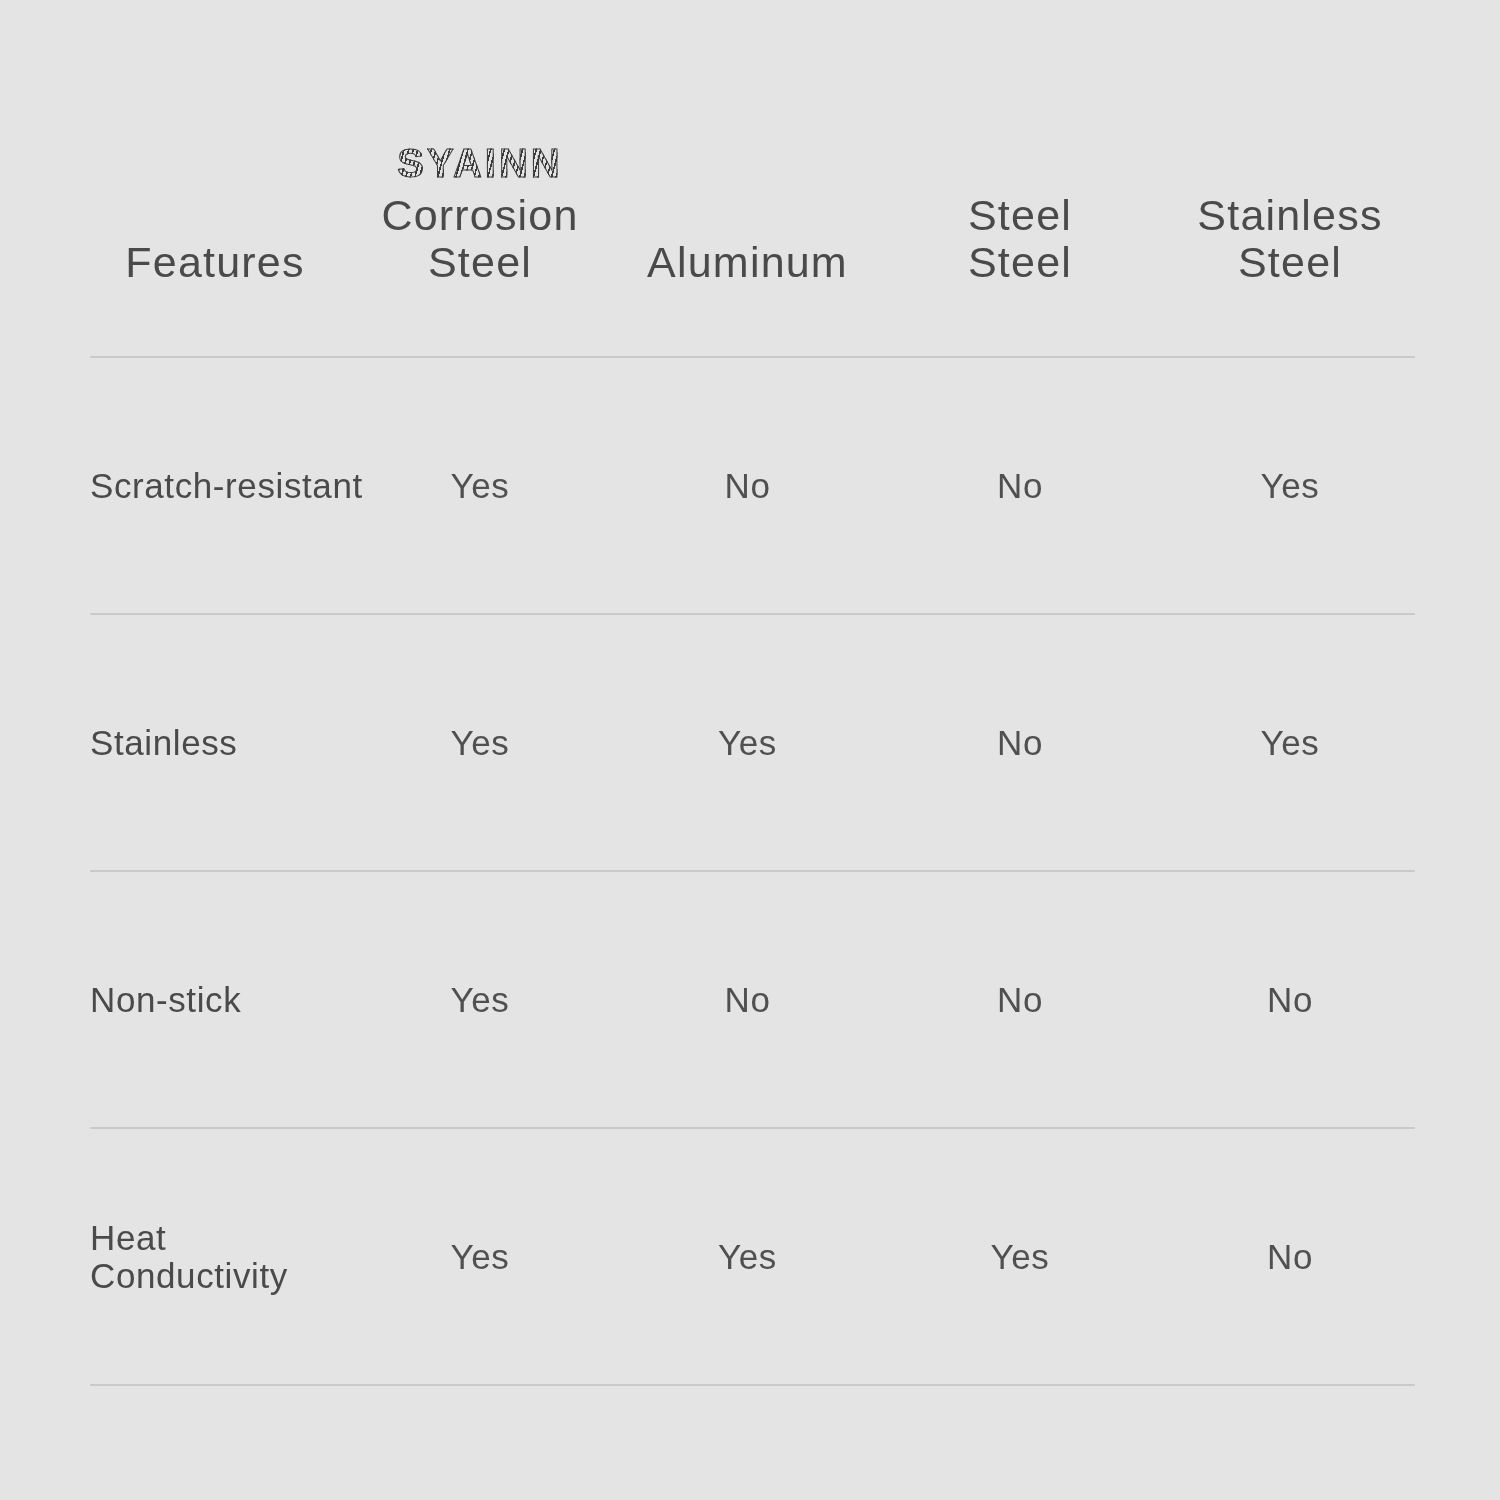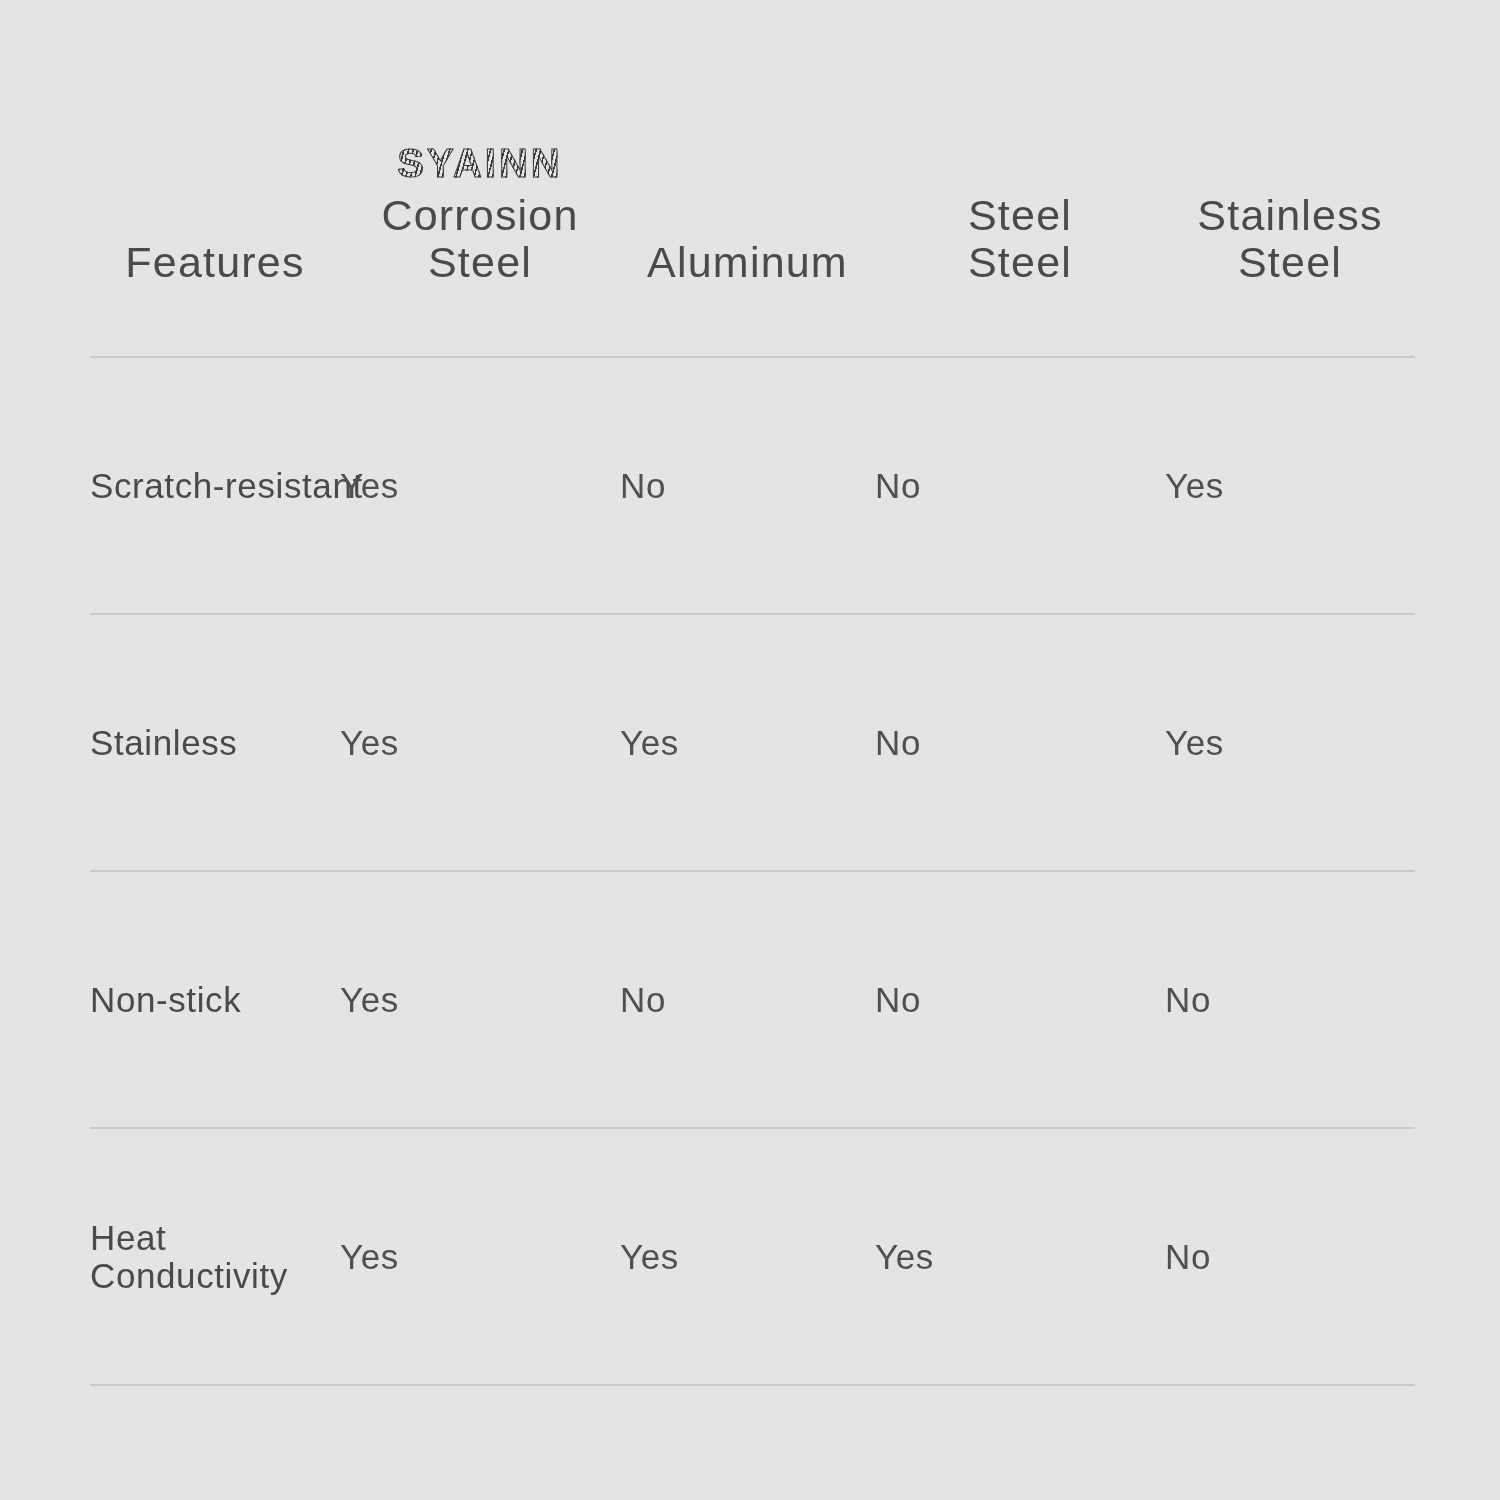--- a/index.html
+++ b/index.html
@@ -68,20 +68,21 @@
     align-items: center;
   }
   .label-cell .line {
     font-size: 35px;
     line-height: 38px;
     letter-spacing: 0.6px;
     white-space: nowrap;
     font-weight: 300;
   }
   .value-cell {
+    text-align: center;
     font-size: 35px;
     letter-spacing: 0.6px;
     font-weight: 300;
     color: #505050;
   }
 </style>
 </head>
 <body>
 
 <div class="table-wrap">

